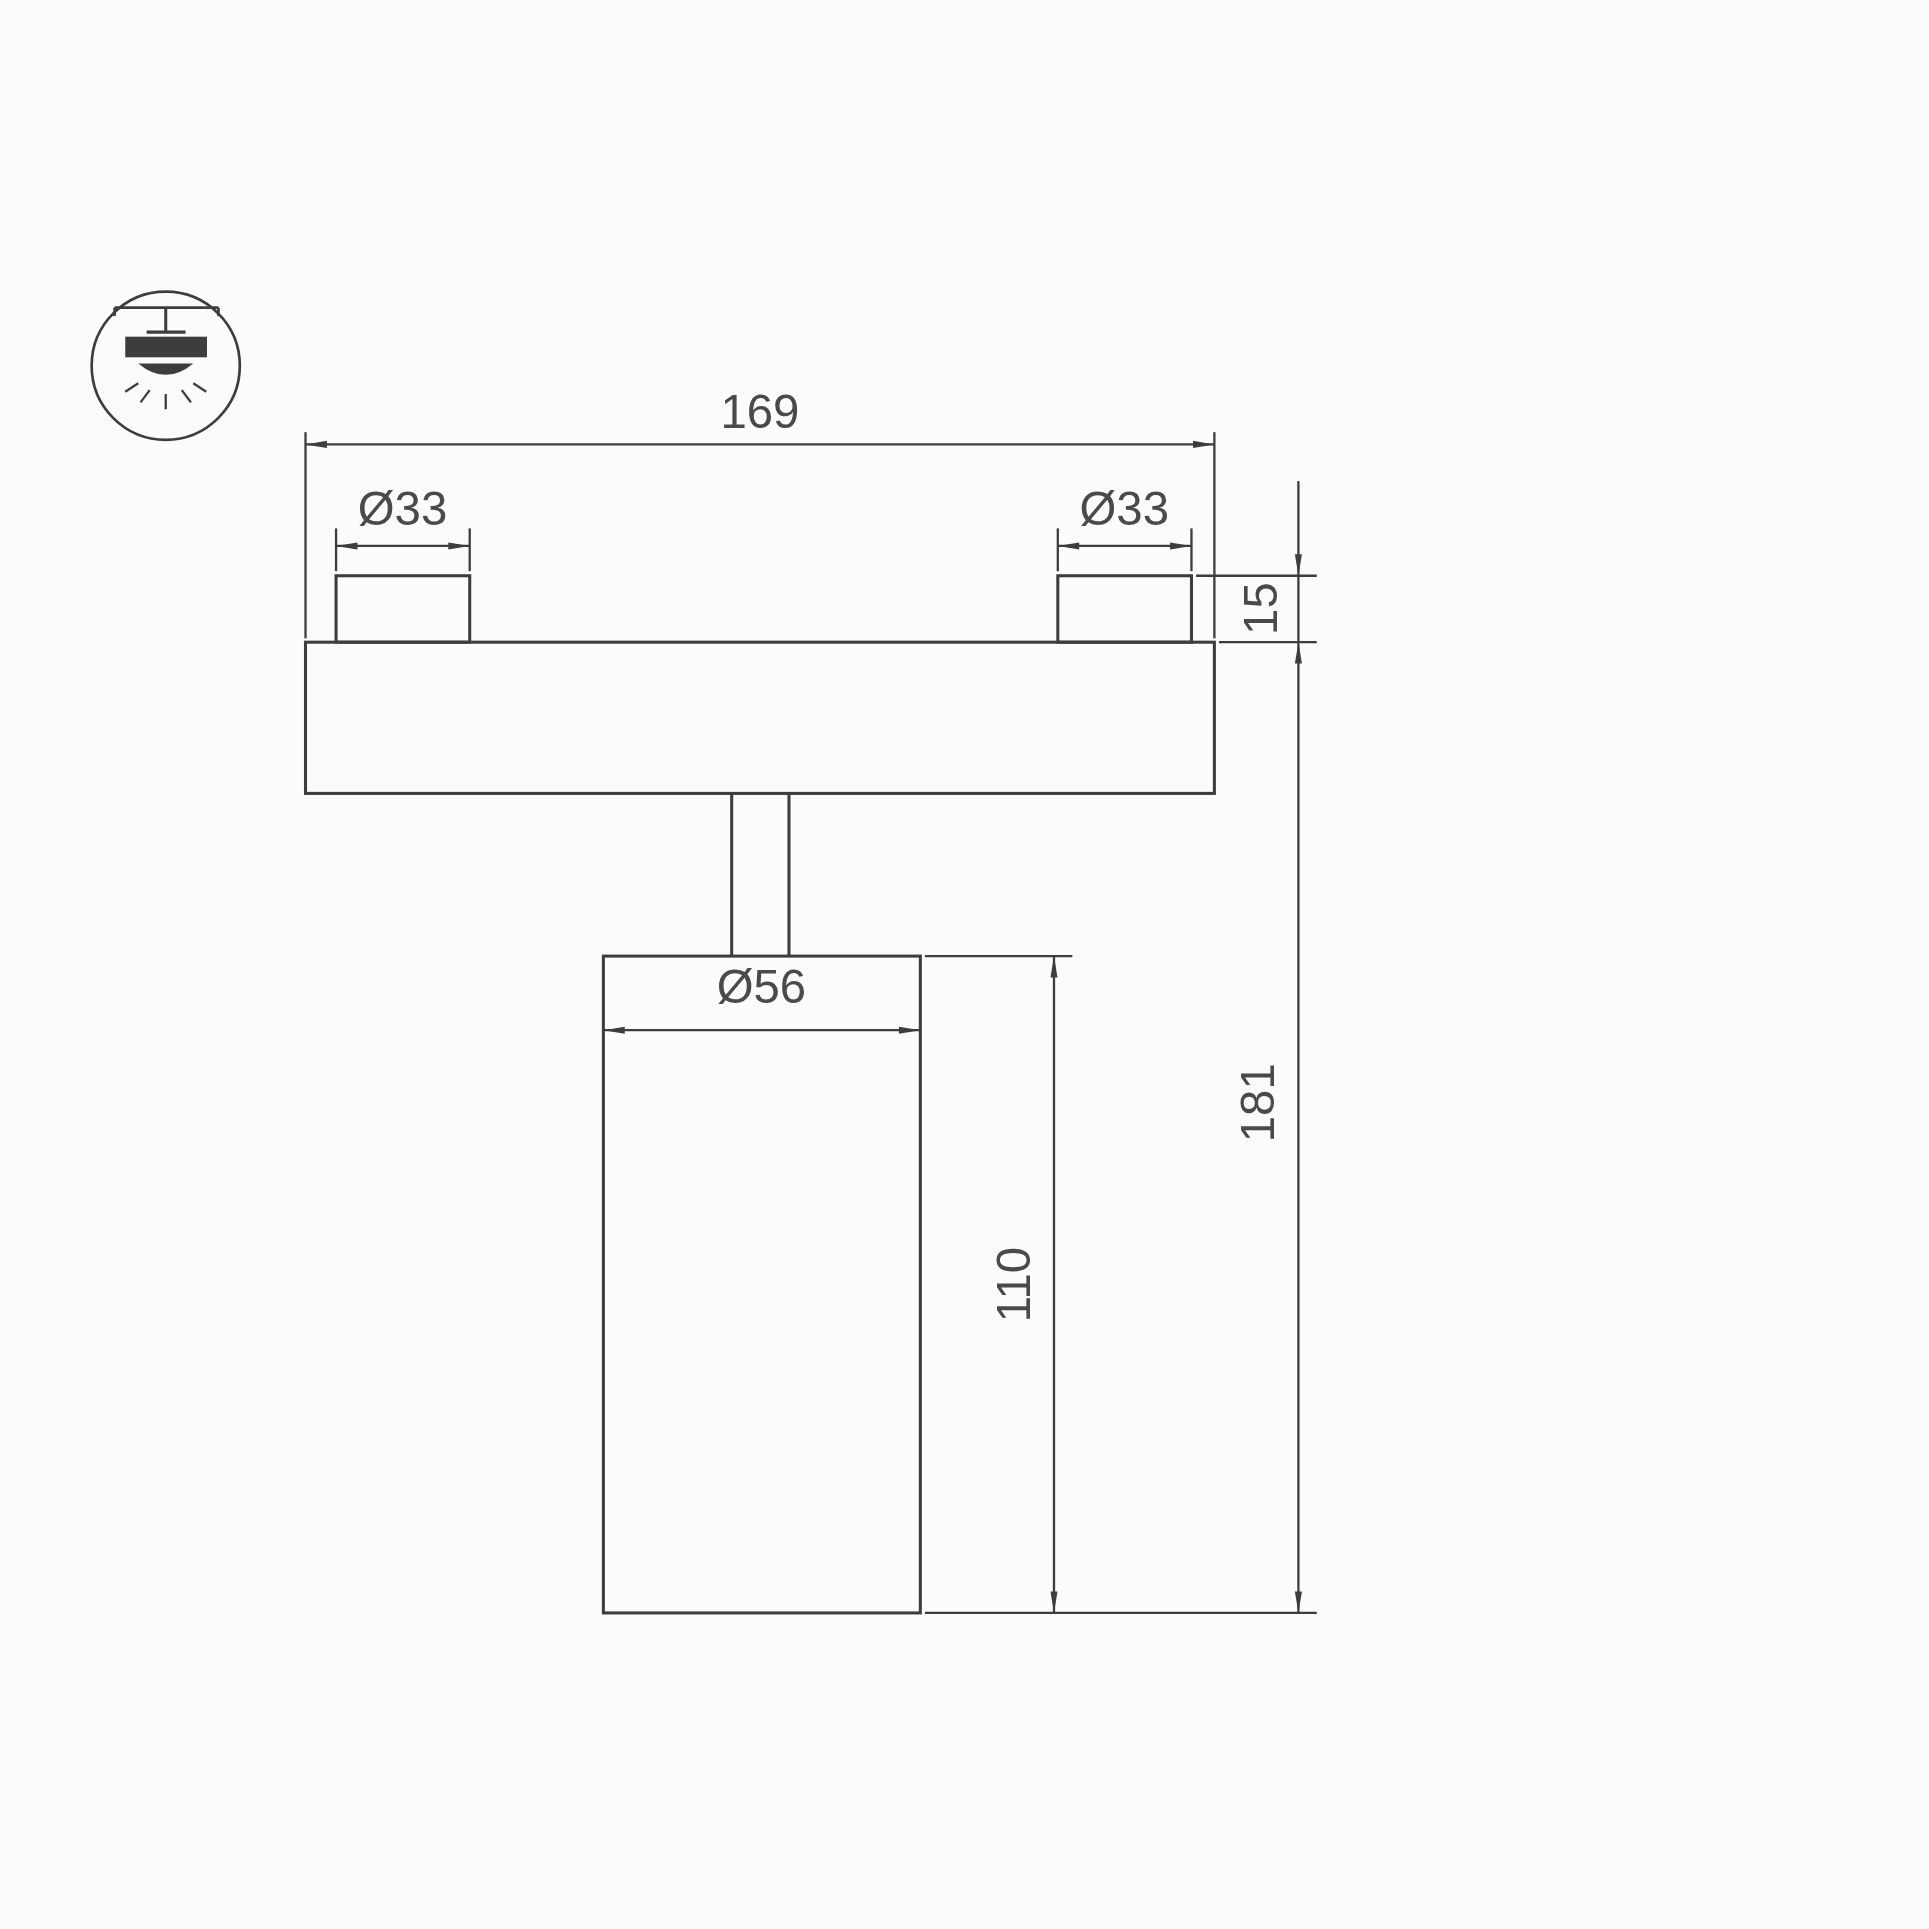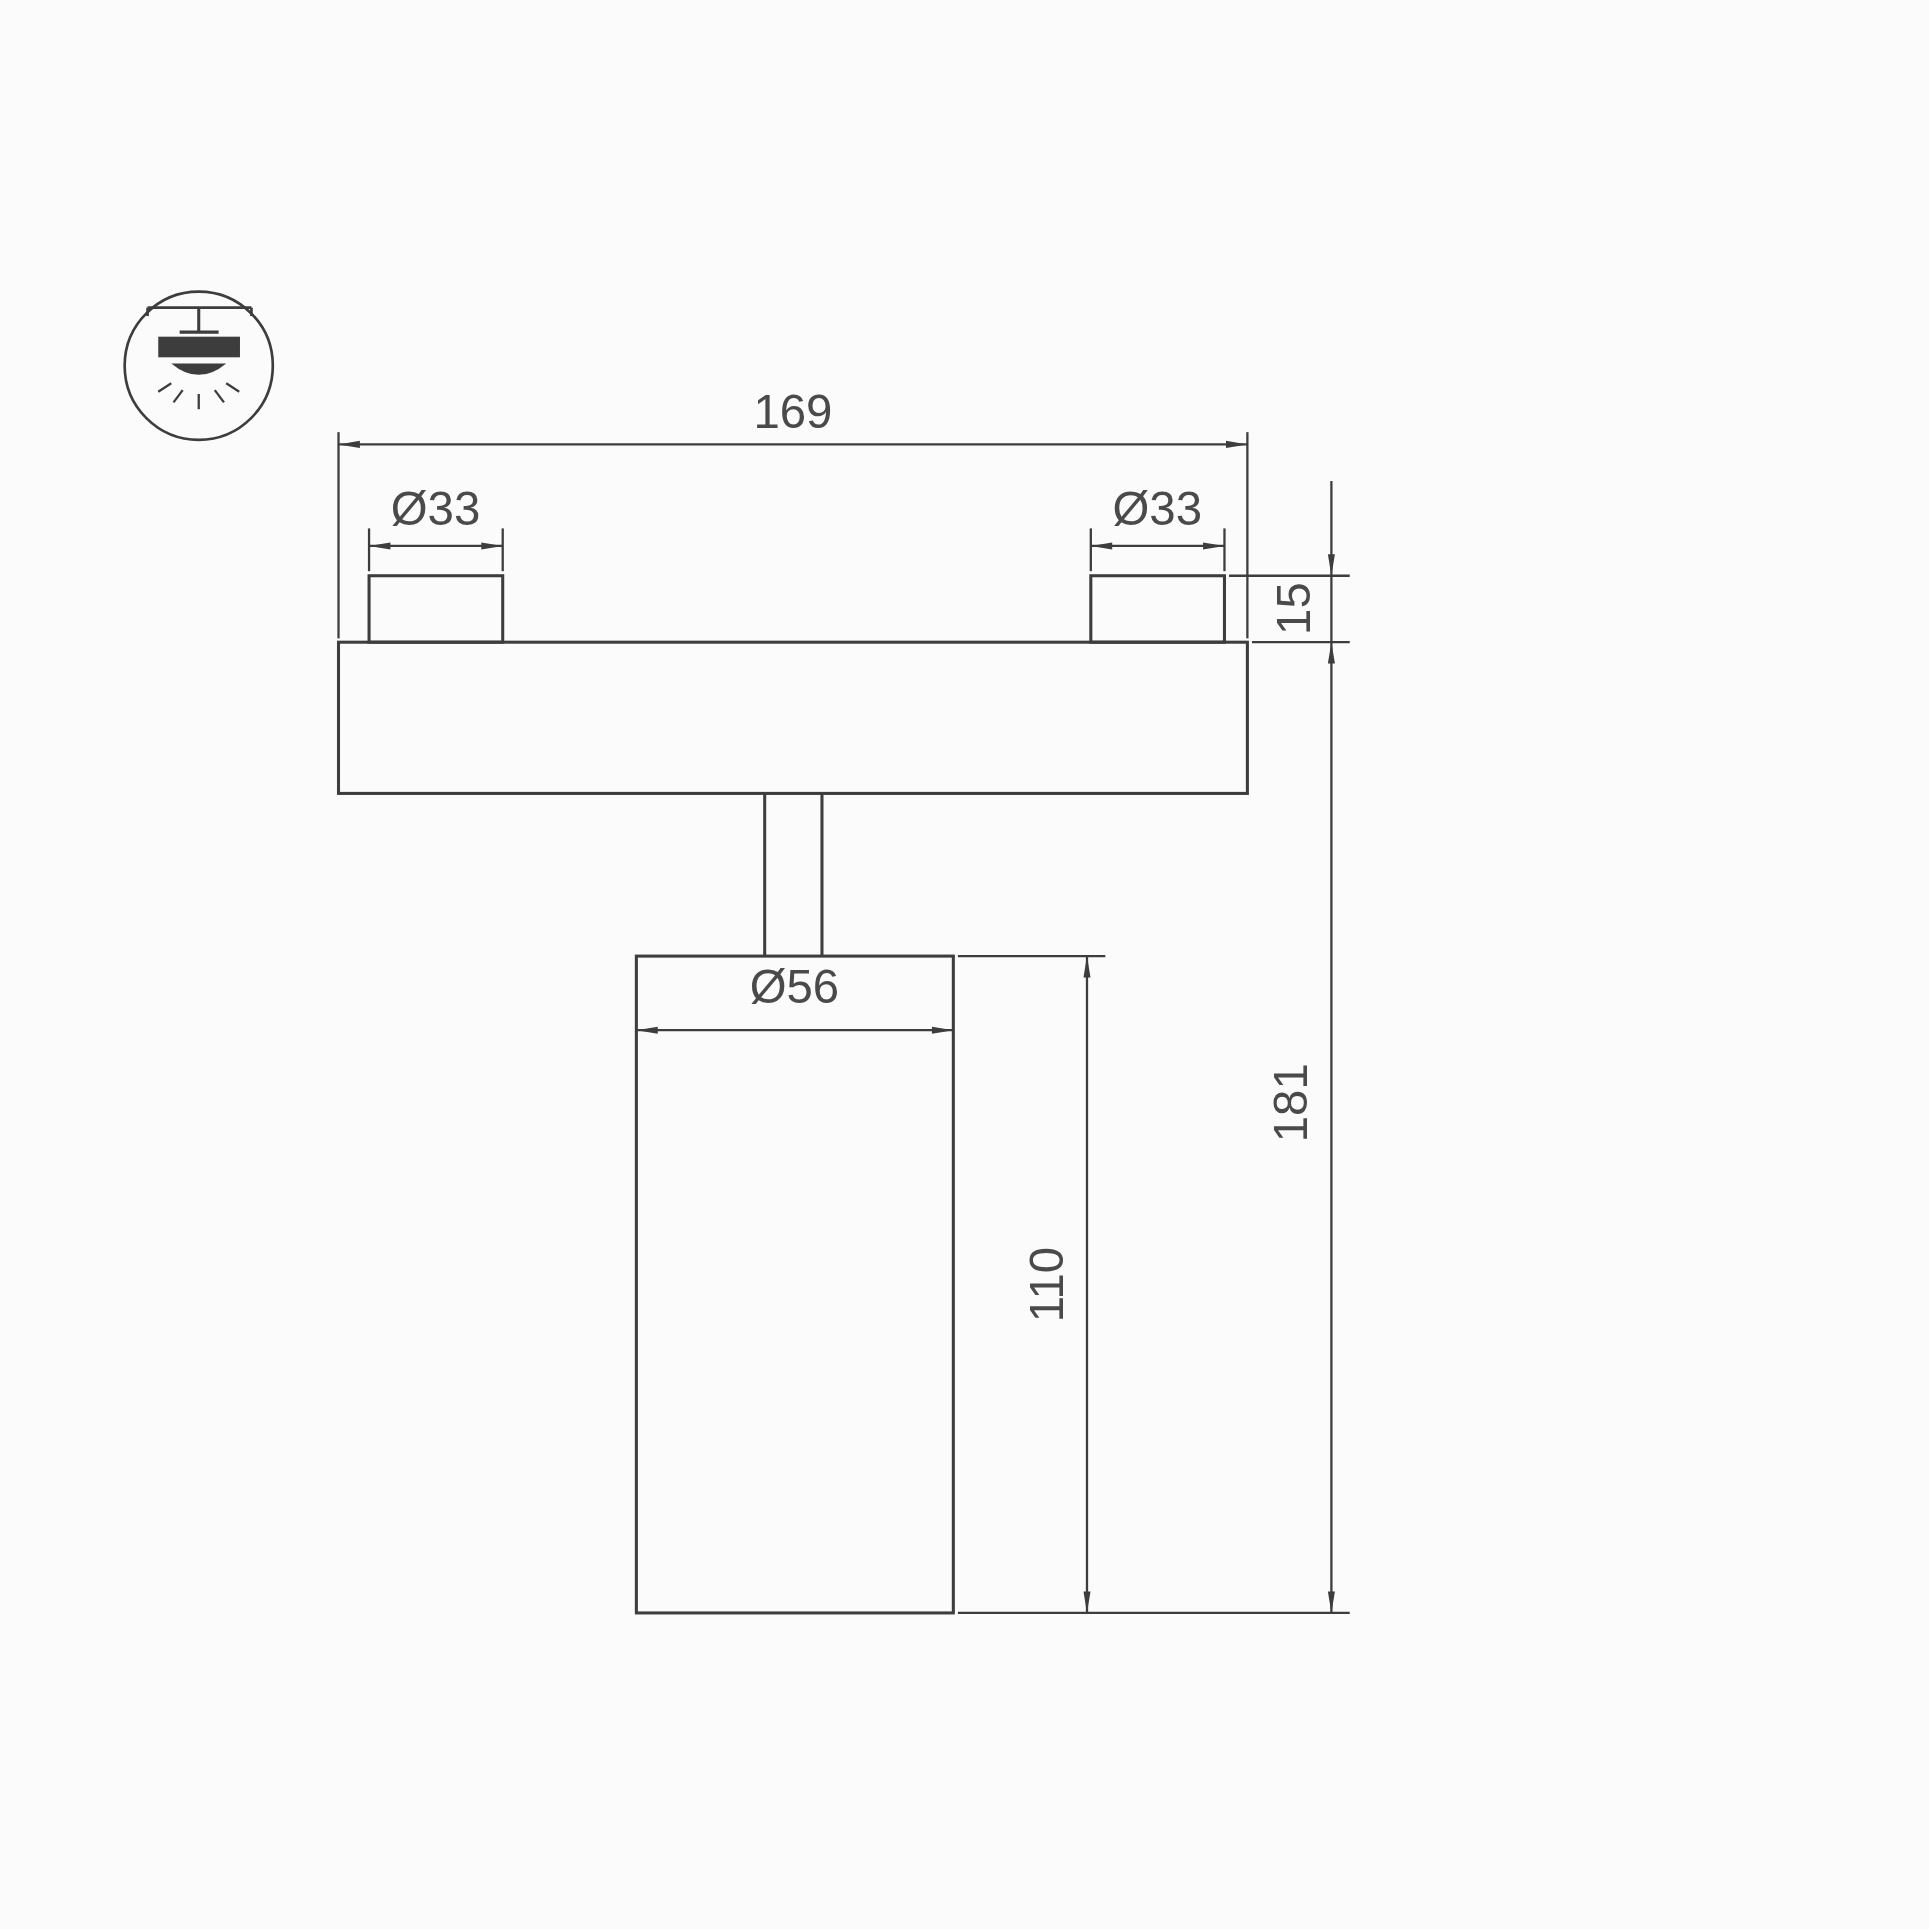--- a/index.html
+++ b/index.html
@@ -1,17 +1,17 @@
 <!DOCTYPE html>
 <html style="--line: #3d3d3d; --text: #4a4a4a; --bg: #fbfbfb;"><head>
 <meta charset="utf-8">
 <style>
   :root { --line:#3d3d3d; --text:#4a4a4a; --bg:#fbfbfb; }
   html,body{margin:0;padding:0;background:var(--bg);}
-  .stage{width:1526px;height:1929px;background:var(--bg);overflow:hidden;margin-left:33px;}
+  .stage{width:1526px;height:1929px;background:var(--bg);overflow:hidden;}
   svg{display:block;width:100%;height:100%;}
   .ol{stroke:var(--line);stroke-width:4;fill:none;}
   .ol-thin{stroke:var(--line);stroke-width:3.5;fill:none;}
   .fillshape{fill:var(--line);stroke:none;}
   .dim{stroke:var(--line);stroke-width:3;fill:none;}
   .lbl{fill:var(--text);font-family:"Liberation Sans",sans-serif;font-size:62px;}
   .arrowhead{fill:var(--line);stroke:none;}
 </style>
 </head>
 <body>

